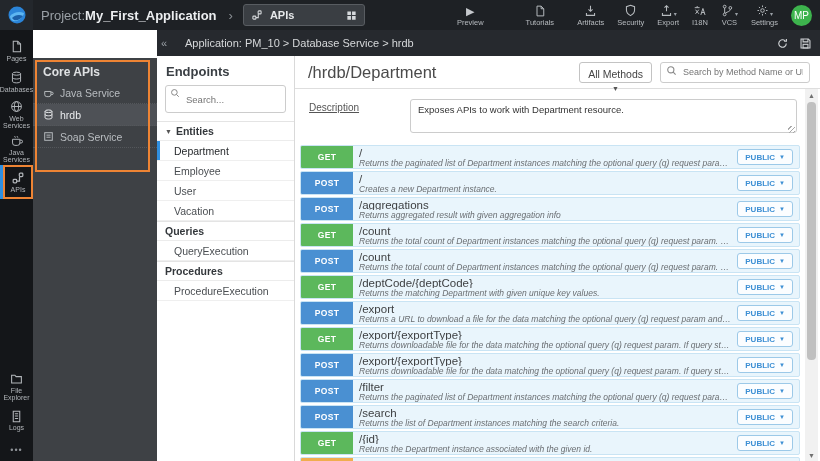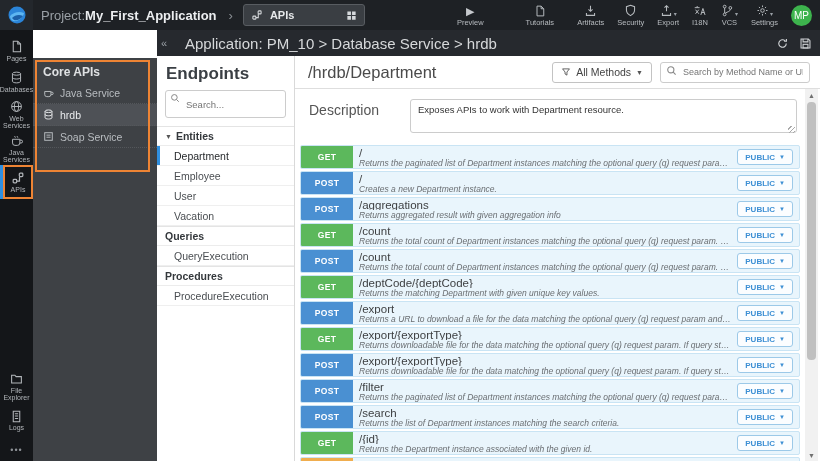--- a/index.html
+++ b/index.html
@@ -42,52 +42,52 @@
   .services { width:124px; background:#3e4145; position:relative; flex:0 0 124px;margin-top:28px; }
   .svc-title { padding:7px 10px 5px; font-size:12px; font-weight:bold; color:#dfe1e3; height:24px; }
   .svc-item { height:22px; display:flex; align-items:center; gap:6px; padding:0 10px; font-size:10.5px; color:#b9bdc1; border-bottom:1px dotted #54575b; cursor:pointer; }
   .svc-item.selected { background:#4e5156; color:#e9ebed; }
   .svc-highlight { position:absolute; left:2px; top:2px; width:calc(100% - 9px); height:112px; border:2px solid #ee8434; pointer-events:none; }
 
   
   .right-region { flex:1; display:flex; flex-direction:column; min-width:0; }
   .crumbbar { height:26px; background:#26292e; flex:0 0 26px; display:flex; align-items:center; color:#d6d8da; }
   .crumb-collapse { width:14px; text-align:center; color:#9aa0a6; font-size:11px; cursor:pointer; }
-  .crumb-text { margin-left:14px; font-size:15px; }
+  .crumb-text { margin-left:14px; font-size:11px; }
   .crumb-actions { margin-left:auto; display:flex; align-items:center; gap:10px; margin-right:8px; color:#cfd2d5; }
   .crumb-actions .ic { cursor:pointer; display:flex; }
 
   .content-row { flex:1; display:flex; min-height:0; }
 
   
   .endpoints { width:138px; background:#fff; border-right:1px solid #d9d9d9; flex:0 0 138px; display:flex; flex-direction:column; }
-  .ep-title { font-size:17px; font-weight:600; color:#3a3f44; padding:8px 9px 6px; }
+  .ep-title { font-size:13px; font-weight:600; color:#3a3f44; padding:8px 9px 6px; }
   .ep-search { position:relative; margin:0 8px 8px; }
   .ep-search input { width:100%; height:28px; border:1px solid #ccc; border-radius:3px; font-size:9.5px; padding:0 4px 0 20px; color:#555; outline:none; font-family:"Liberation Sans",sans-serif; }
   .ep-search .mag { position:absolute; left:5px; top:3px; color:#888; }
   .ep-section { height:20px; display:flex; align-items:center; gap:4px; padding:0 8px; font-size:10.5px; font-weight:bold; color:#34383c; border-top:1px solid #e4e4e4; border-bottom:1px solid #ececec; cursor:pointer; }
   .ep-section .tri { font-size:7px; color:#555; }
   .ep-item { position:relative; height:20px; display:flex; align-items:center; padding:0 8px 0 17px; font-size:10.5px; color:#4a4e52; border-bottom:1px solid #efefef; cursor:pointer; }
   .ep-item.selected { color:#26292c; }
   .ep-item.selected::before { content:""; position:absolute; left:0; top:0; bottom:0; width:3px; background:#2f8fe0; }
 
   
   .main { flex:1; display:flex; flex-direction:column; min-width:0; background:#fff; }
   .main-header { height:33px; flex:0 0 33px; display:flex; align-items:center; padding:0 10px 0 13px; border-bottom:1px solid #dedede; }
   .main-title { font-size:16.5px; color:#4a4a4a; }
   .hdr-controls { margin-left:auto; display:flex; align-items:center; gap:8px; }
-  .methods-btn { display:flex; align-items:center; gap:5px; border:1px solid #c3c3c3; border-radius:3px; height:21px; padding:0 8px; background:#fff; font-size:10.5px; color:#444; cursor:pointer; }
+  .methods-btn { display:flex; align-items:center; gap:5px; border:1px solid #c3c3c3; border-radius:3px; height:21px; padding:0 8px; background:#fff; font-size:10.5px; color:#444; cursor:pointer;flex-direction:column; }
   .methods-btn .dd { font-size:7px; color:#555; }
   .hdr-search { position:relative; }
   .hdr-search input { width:150px; height:21px; border:1px solid #ccc; border-radius:3px; font-size:9px; padding:0 6px 0 22px; color:#555; outline:none; font-family:"Liberation Sans",sans-serif; }
   .hdr-search .mag { position:absolute; left:6px; top:4px; color:#888; }
 
   .main-scroll { flex:1; position:relative; padding:6px 20px 0 5px; overflow:hidden; }
   .desc-row { display:flex; padding:4px 0 8px; }
-  .desc-label { width:110px; padding-left:9px; font-size:14px; color:#555; padding-top:3px; }
+  .desc-label { width:110px; padding-left:9px; font-size:10px; color:#555; padding-top:3px;text-decoration:underline; }
   .desc-box { flex:1; position:relative; margin-right:3px; }
   .desc-box textarea { width:100%; height:34px; border:1px solid #ccc; border-radius:3px; resize:none; font-size:9.5px; color:#333; padding:4px 7px; font-family:"Liberation Sans",sans-serif; outline:none; }
   .resize-grip { position:absolute; right:2px; bottom:4px; width:7px; height:7px; background:
      repeating-linear-gradient(135deg, transparent 0 2px, #aaa 2px 3px); }
 
   .api-list { display:flex; flex-direction:column; gap:2px; }
   .api-row { display:flex; align-items:stretch; height:24px; flex:0 0 24px; background:#e9f5fc; border:1px solid #c9e4f4; border-radius:2px; overflow:hidden; cursor:pointer; }
   .method-badge { width:52px; flex:0 0 52px; display:flex; align-items:center; justify-content:center; color:#fff; font-size:8.5px; font-weight:bold; letter-spacing:.3px; }
   .api-mid { flex:1; min-width:0; padding:2px 6px 0; display:flex; flex-direction:column; justify-content:center; gap:1px; }
   .api-path { font-size:11.5px; color:#3d3f41; line-height:11px; white-space:nowrap; overflow:hidden; }

